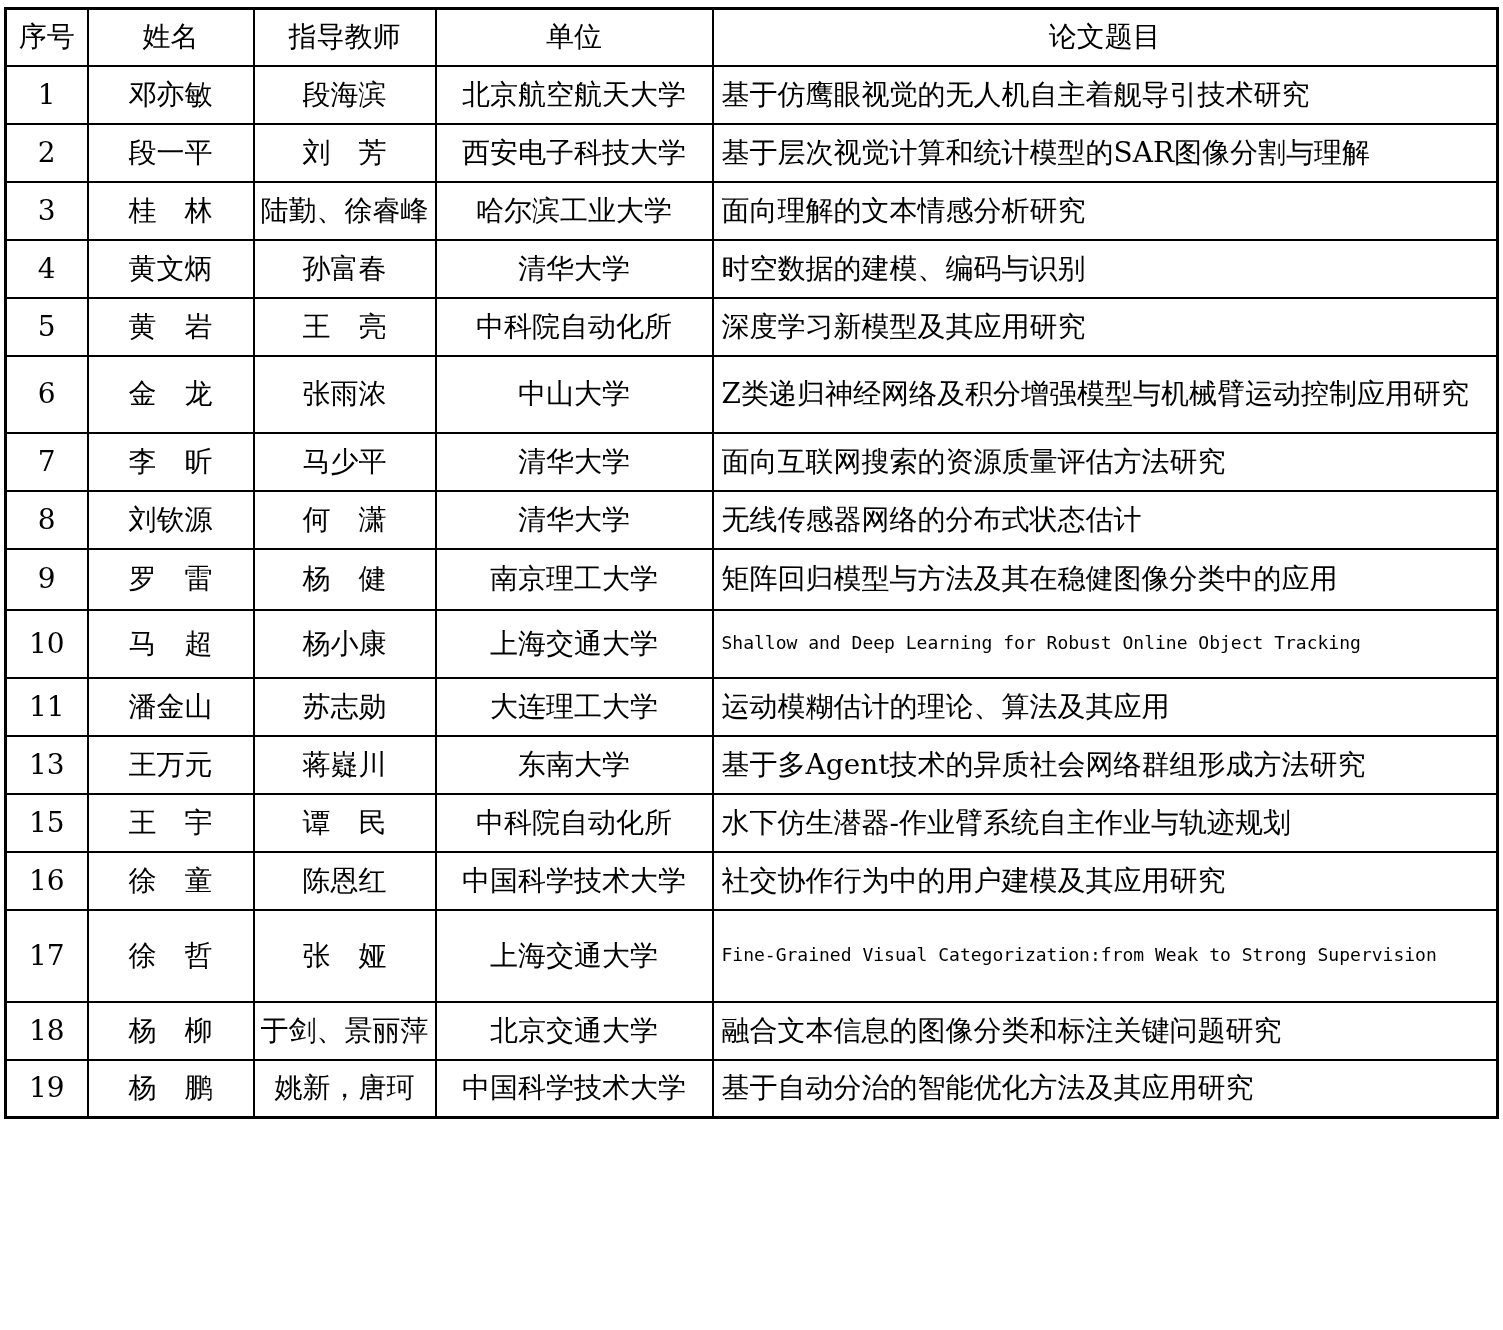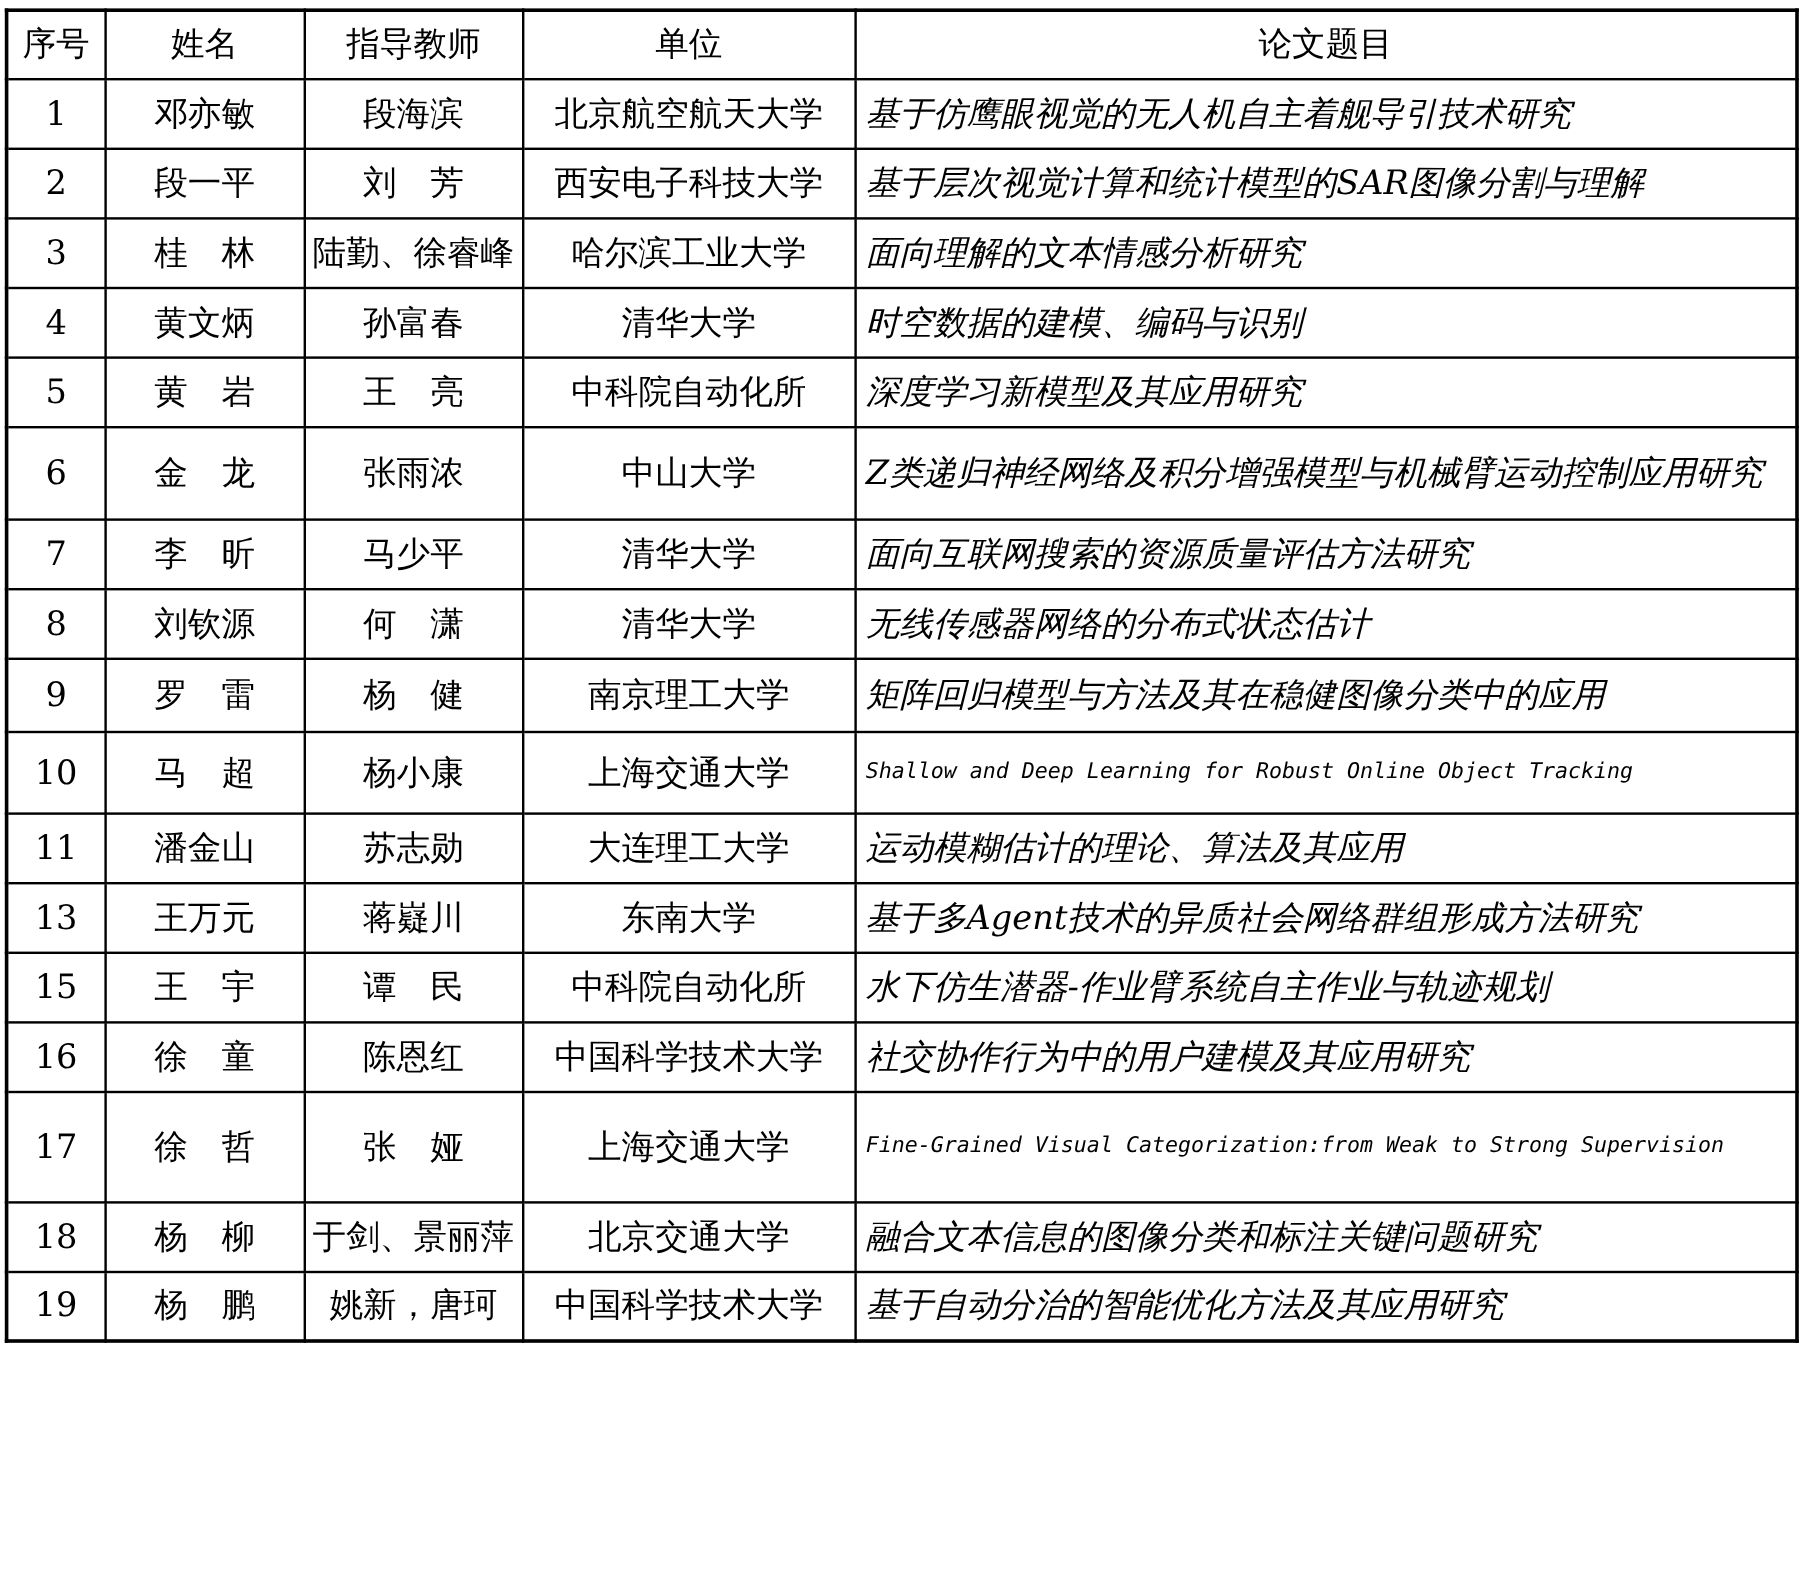--- a/index.html
+++ b/index.html
@@ -45,21 +45,21 @@
   }
   tr.header-row th {
     height: 57px;
     font-size: 28px;
     font-weight: normal;
     text-align: center;
   }
   tbody tr { height: 58px; }
   td { font-size: 28px; line-height: 1.2; }
   td.c-no, td.c-name, td.c-adv, td.c-inst { text-align: center; padding: 2px 2px; }
-  td.c-title { text-align: left; padding: 2px 24px 2px 8px; font-style: italic; }
+  td.c-title { text-align: left; padding: 2px 24px 2px 8px; }
   td.c-title.en {
     font-family: "DejaVu Sans Mono", "Liberation Mono", monospace;
     font-size: 18px;
     text-align: justify;
     line-height: 1.35;
   }
 </style>
 </head>
 <body>
 

